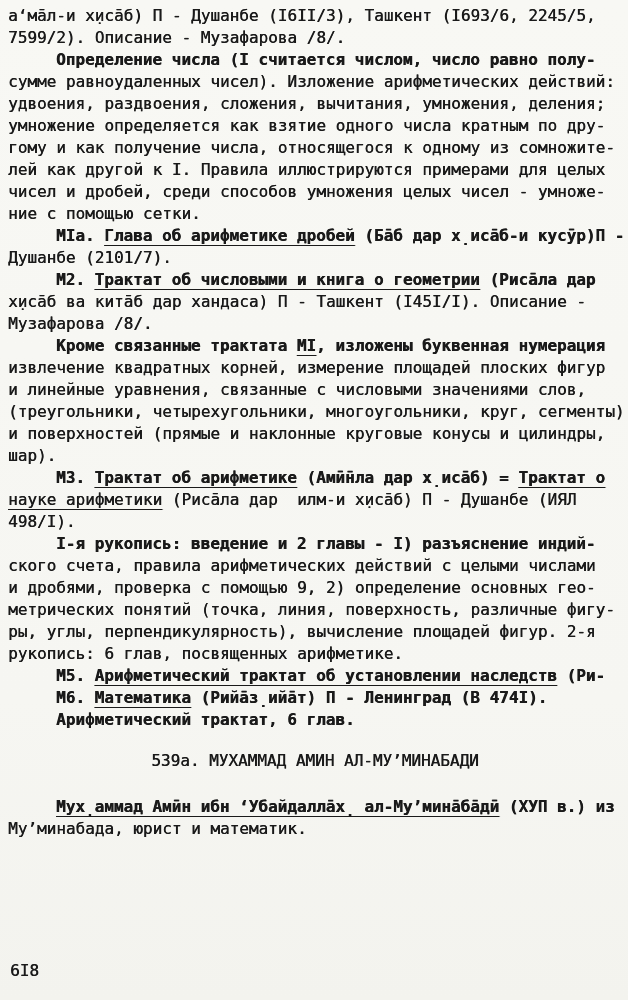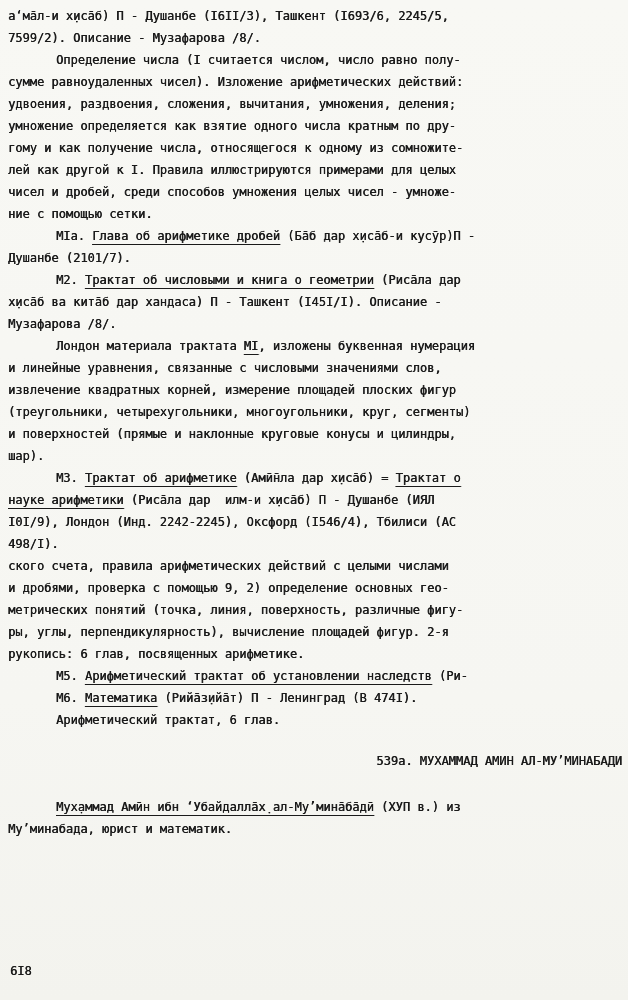--- a/index.html
+++ b/index.html
@@ -6,40 +6,40 @@
   body {
     width: 628px; height: 1000px;
     background: #ecece9;
     font-family: "DejaVu Sans Mono", "Liberation Mono", monospace;
   }
   .page {
     position: relative;
     width: 628px; height: 1000px;
     background: linear-gradient(180deg, #f8f8f4 0%, #f6f6f2 70%, #f3f3ee 100%);
     color: #1a1a1a;
-    font-size: 12px;
+    font-size: 16px;
     line-height: 22px;
     text-shadow: 0.4px 0 currentColor; 
     overflow: hidden;
   }
   .text-block {
     position: absolute;
     top: 5px; left: 8px;
     width: 614px;
   }
   .para { margin: 0; }
   .line { white-space: pre; }
-  .line.indent { padding-left: 48px; }
+  .line.indent { padding-left: 48px; font-weight: bold; }
   .u {
     text-decoration: underline;
     text-decoration-thickness: 1.4px;
     text-underline-offset: 3.5px;
   }
   .heading {
-    text-align: right;
+    text-align: center;
     margin: 19px 0 24px 0;
     white-space: pre;
   }
   .pagenum {
     position: absolute;
     left: 10px; top: 960px;
   }
 </style>
 </head>
 <body>
@@ -63,34 +63,34 @@
       <div class="para">
         <div class="line indent"><span>МIа. </span><span class="u">Глава об арифметике дробей</span><span> (Ба̄б дар х̣иса̄б-и кусӯр)П -</span></div>
         <div class="line"><span>Душанбе (2101/7).</span></div>
       </div>
       <div class="para">
         <div class="line indent"><span>М2. </span><span class="u">Трактат об числовыми и книга о геометрии</span><span> (Риса̄ла дар</span></div>
         <div class="line"><span>х̣иса̄б ва кита̄б дар хандаса) П - Ташкент (I45I/I). Описание -</span></div>
         <div class="line"><span>Музафарова /8/.</span></div>
       </div>
       <div class="para">
-        <div class="line indent"><span>Лондон материала трактата </span><span class="u">МI</span><span>, изложены буквенная нумерация</span></div>
+        <div class="line indent"><span>Кроме связанные трактата </span><span class="u">МI</span><span>, изложены буквенная нумерация</span></div>
+        <div class="line"><span>извлечение квадратных корней, измерение площадей плоских фигур</span></div>
         <div class="line"><span>и линейные уравнения, связанные с числовыми значениями слов,</span></div>
-        <div class="line"><span>извлечение квадратных корней, измерение площадей плоских фигур</span></div>
         <div class="line"><span>(треугольники, четырехугольники, многоугольники, круг, сегменты)</span></div>
         <div class="line"><span>и поверхностей (прямые и наклонные круговые конусы и цилиндры,</span></div>
         <div class="line"><span>шар).</span></div>
       </div>
       <div class="para">
         <div class="line indent"><span>М3. </span><span class="u">Трактат об арифметике</span><span> (Амӣн̄ла дар х̣иса̄б) = </span><span class="u">Трактат о</span></div>
         <div class="line"><span class="u">науке арифметики</span><span> (Риса̄ла дар  илм-и х̣иса̄б) П - Душанбе (ИЯЛ</span></div>
-        <div class="line"><span>I0I/9), Лондон (Инд. 2242-2245), Оксфорд (I546/4), Тбилиси (АС</span></div>
         <div class="line"><span>498/I).</span></div>
       </div>
       <div class="para">
+        <div class="line indent"><span>I-я рукопись: введение и 2 главы - I) разъяснение индий-</span></div>
         <div class="line"><span>ского счета, правила арифметических действий с целыми числами</span></div>
         <div class="line"><span>и дробями, проверка с помощью 9, 2) определение основных гео-</span></div>
         <div class="line"><span>метрических понятий (точка, линия, поверхность, различные фигу-</span></div>
         <div class="line"><span>ры, углы, перпендикулярность), вычисление площадей фигур. 2-я</span></div>
         <div class="line"><span>рукопись: 6 глав, посвященных арифметике.</span></div>
       </div>
       <div class="para">
         <div class="line indent"><span>М5. </span><span class="u">Арифметический трактат об установлении наследств</span><span> (Ри-</span></div>
       </div>
       <div class="para">

